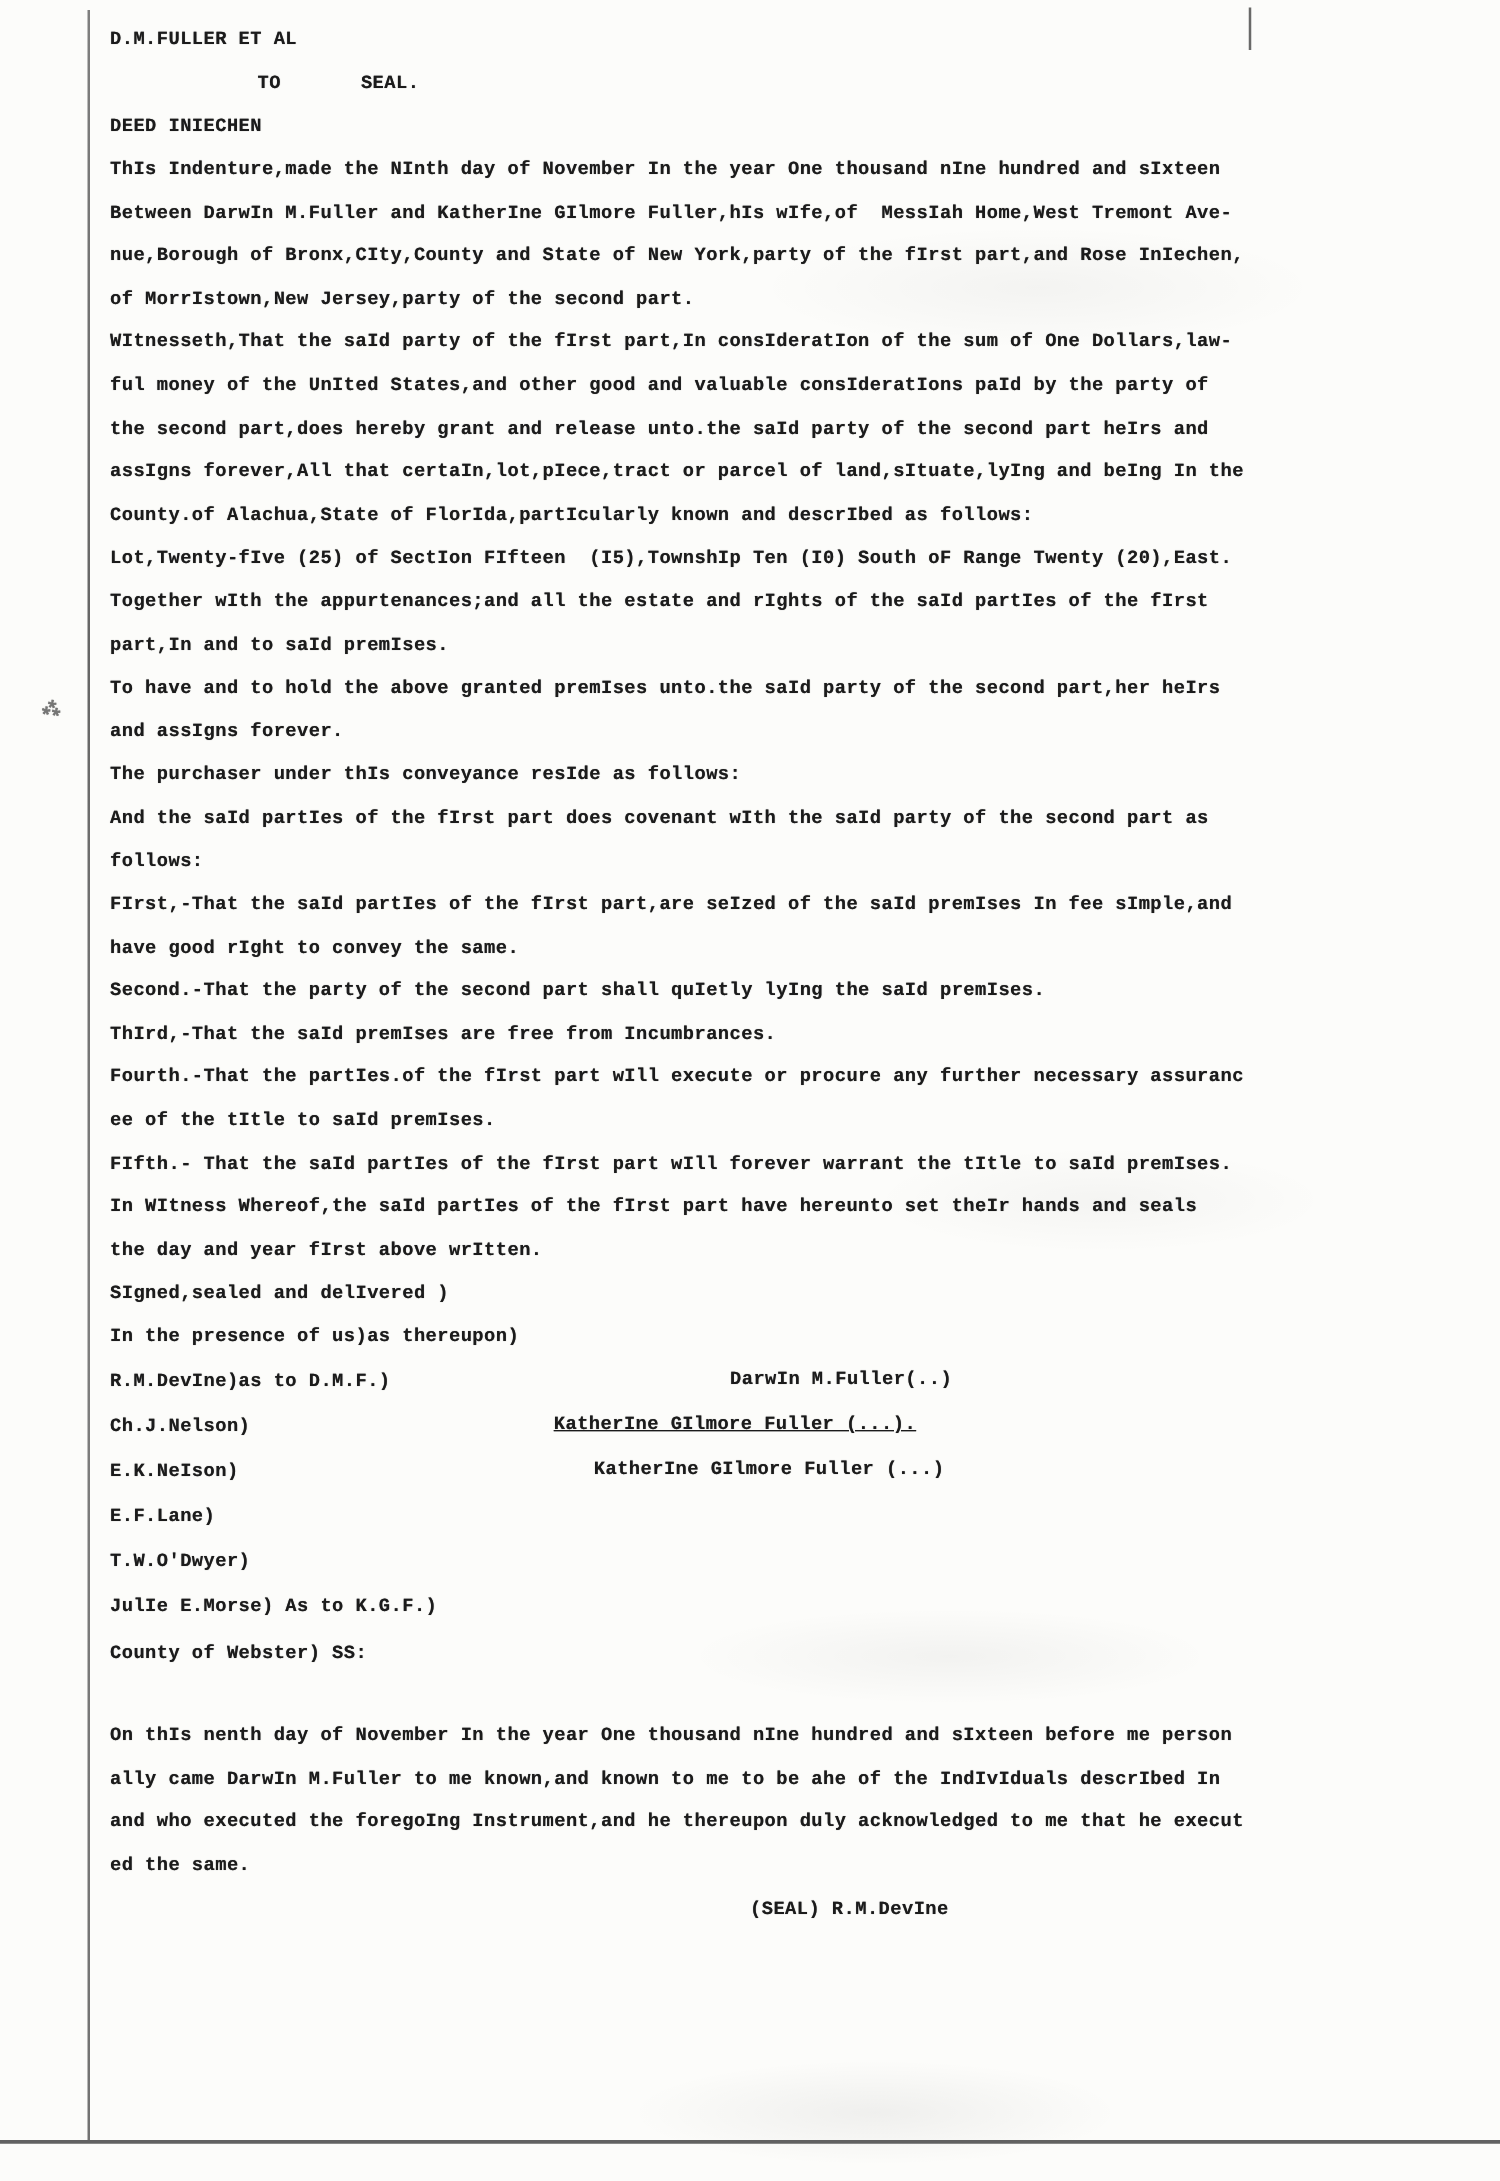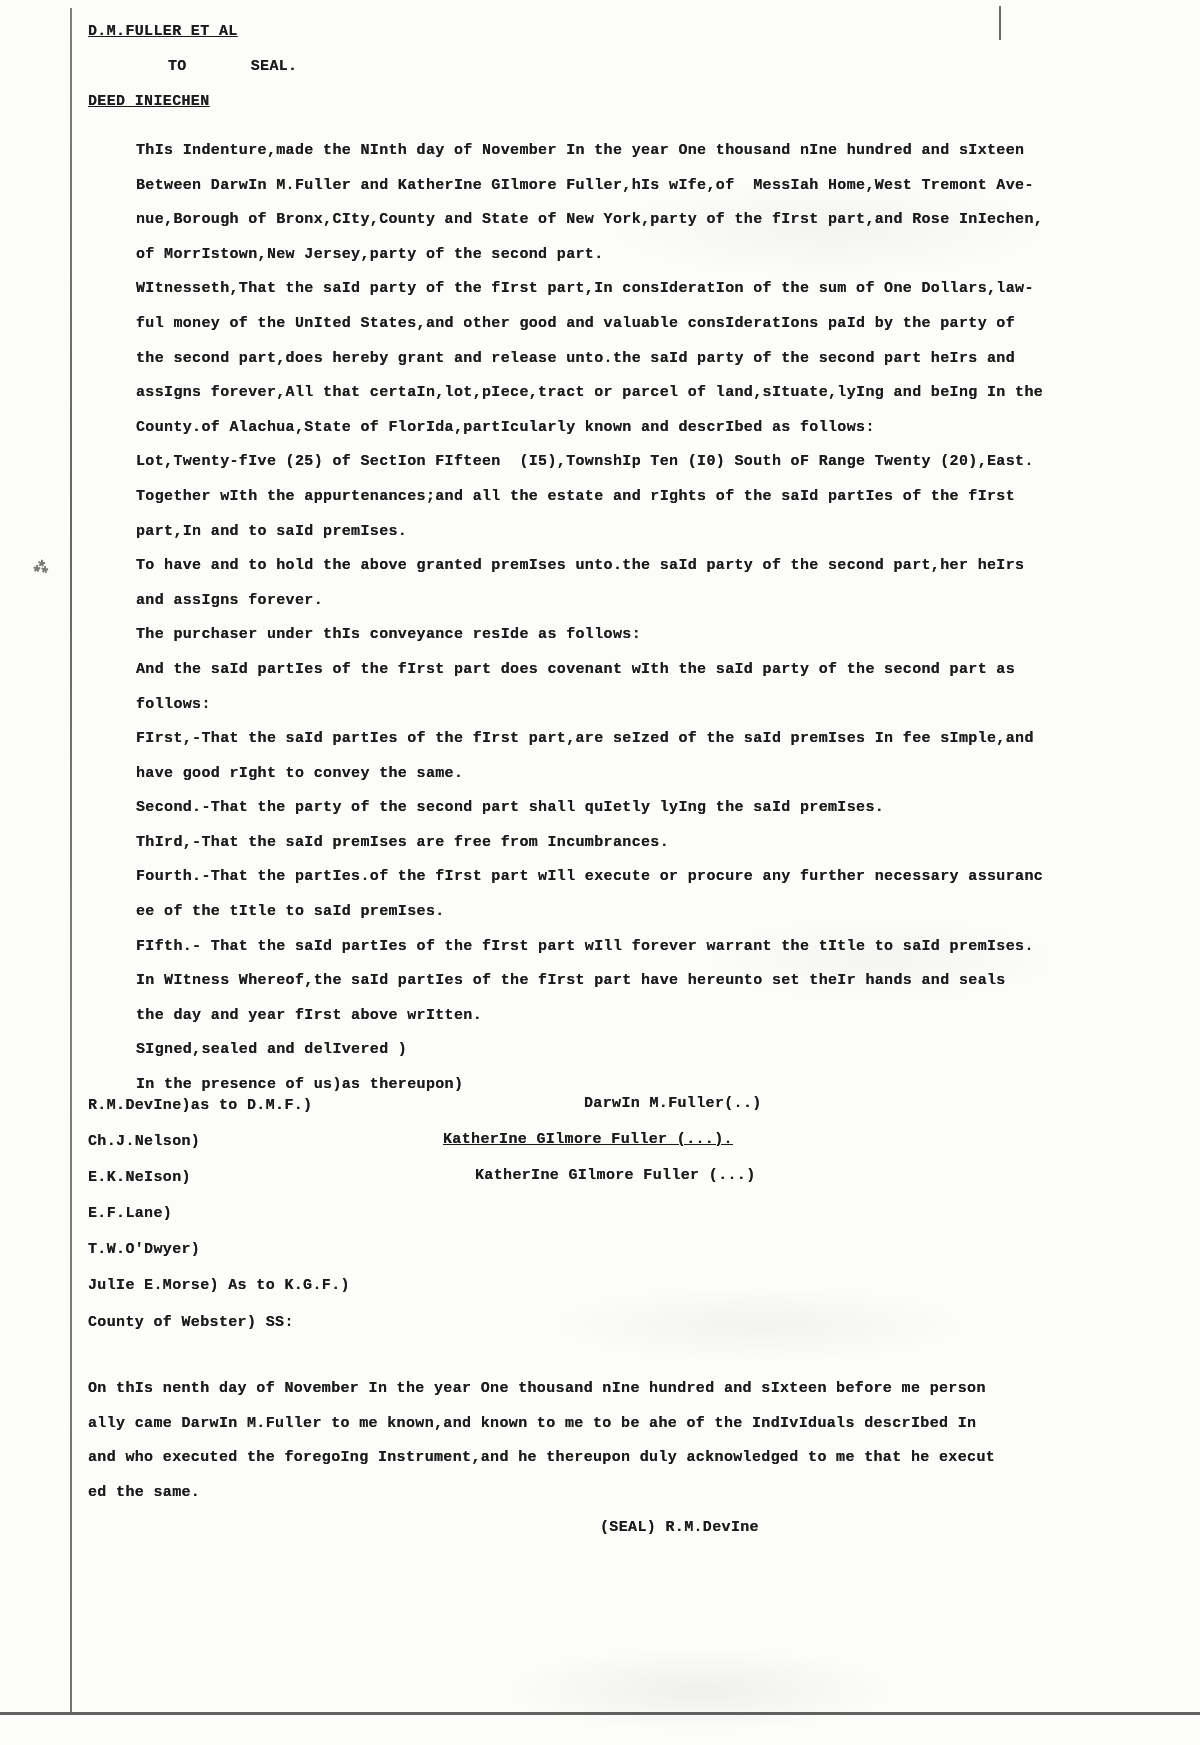--- a/index.html
+++ b/index.html
@@ -19,25 +19,25 @@
   }
   .txt{white-space:pre;font-size:15px;letter-spacing:0.35px;line-height:1;
        text-shadow:0 0 0.6px rgba(25,25,25,0.75);}
   .rule-left{position:absolute;left:70px;top:8px;height:1704px;width:2px;
              background:linear-gradient(#555 0%,#333 30%,#555 60%,#444 100%);opacity:0.75;}
   .rule-topright{position:absolute;left:999px;top:6px;height:34px;width:2px;background:#444;opacity:0.8;}
   .bottom-line{position:absolute;left:0;top:1712px;width:1200px;height:3px;background:#474747;opacity:0.85;}
   .margin-mark{position:absolute;left:34px;top:560px;font-size:13px;color:#555;transform:rotate(8deg);opacity:0.8;}
 
   .header{position:absolute;left:88px;top:24px;width:912px;}
-  .header .h-ln{height:35px;text-decoration:underline;}
-  .h-to{display:inline-block;margin-left:80px;}
+  .header .h-ln{height:35px;}
+  .h-to{display:inline-block;margin-left:118px;}
   .h-type{display:inline-block;margin-left:64px;}
 
-  .body-block{position:absolute;left:88px;top:143px;width:920px;margin-left:48px;}
+  .body-block{position:absolute;left:88px;top:128px;width:920px;}
   .body-block .ln{height:34.6px;}
 
   .sig-block{position:absolute;left:88px;top:1096px;width:920px;}
   .sig-row{position:relative;height:36.1px;}
   .sig-right{position:absolute;top:0;}
   .sig-right.r0{left:460px;margin-left:36px;}
   .sig-right.r1{left:355px;text-decoration:underline;}
   .sig-right.r2{left:387px;}
 
   .jurat-block{position:absolute;left:88px;top:1381px;width:920px;}

